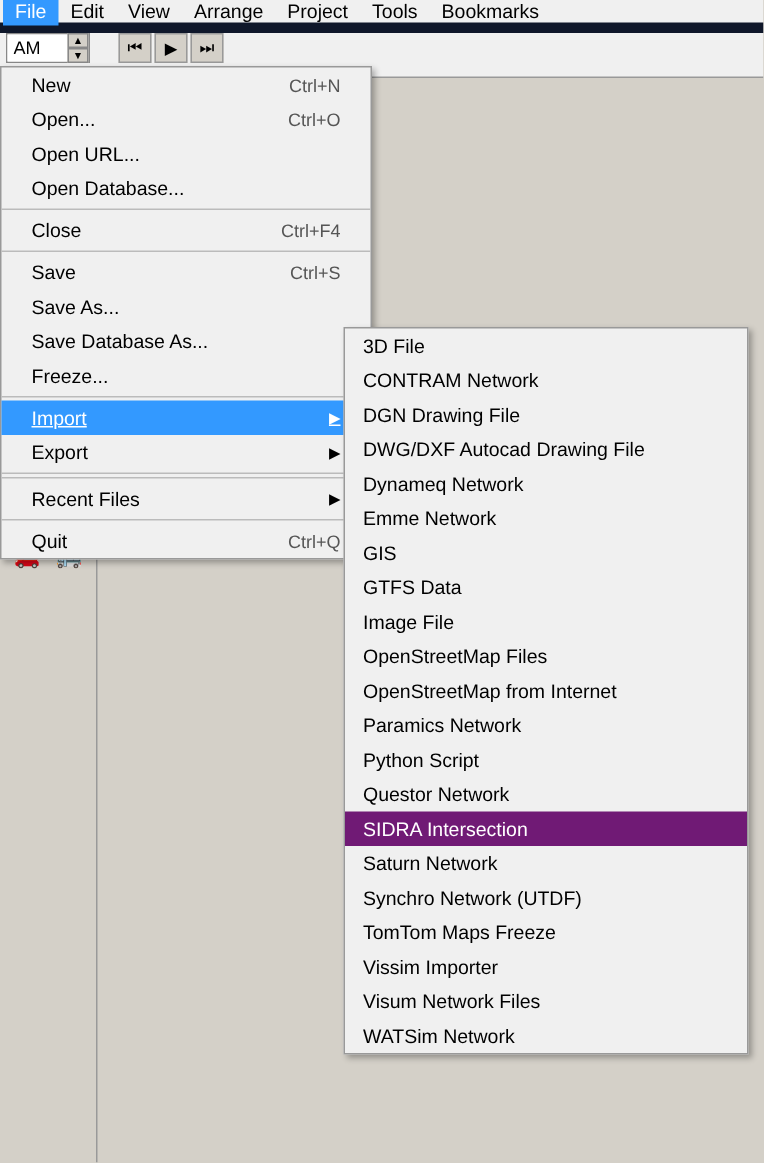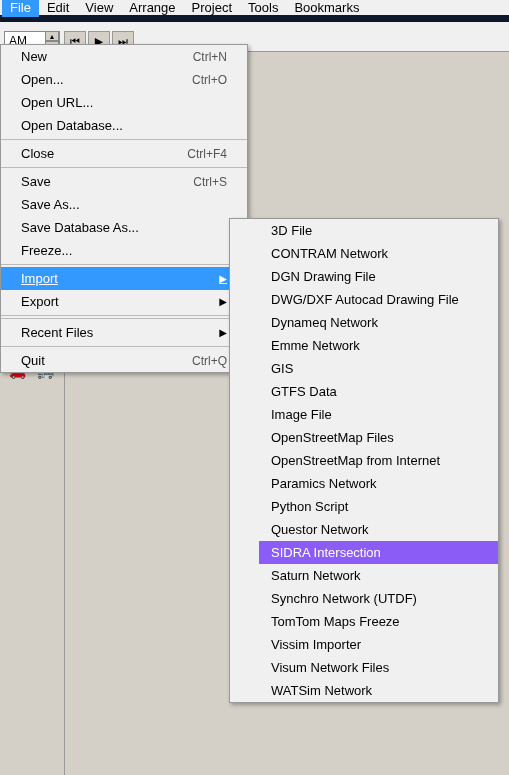--- a/index.html
+++ b/index.html
@@ -36,26 +36,26 @@
     .app-area {
       position: relative;
       width: 509px;
       height: 753px;
       background: #d4d0c8;
     }
 
     
     .toolbar {
       display: flex;
-      align-items: flex-end;
+      align-items: flex-start;
       background: #f0f0f0;
       height: 30px;
       border-bottom: 1px solid #999;
       padding: 0 4px;
-      gap: 4px;
+      gap: 19px;
     }
 
     
     .sidebar {
       position: absolute;
       left: 0;
       top: 31px;
       width: 65px;
       bottom: 0;
       background: #d4d0c8;
@@ -129,31 +129,30 @@
     
     .import-submenu {
       position: absolute;
       left: 229px;
       top: 196px;
       width: 270px;
       background: #f0f0f0;
       border: 1px solid #999;
       box-shadow: 2px 2px 4px rgba(0,0,0,0.3);
       z-index: 101;
-      padding-left: 29px;
     }
     .submenu-item {
       display: flex;
       align-items: center;
       padding: 4px 12px;
       cursor: pointer;
       white-space: nowrap;
     }
     .submenu-item.active {
-      background: #8b5cf6;
+      background: #701a75;
       color: white;
     }
 
     
     .input-spinner {
       display: flex;
       align-items: center;
       background: white;
       border: 1px solid #888;
       height: 20px;

